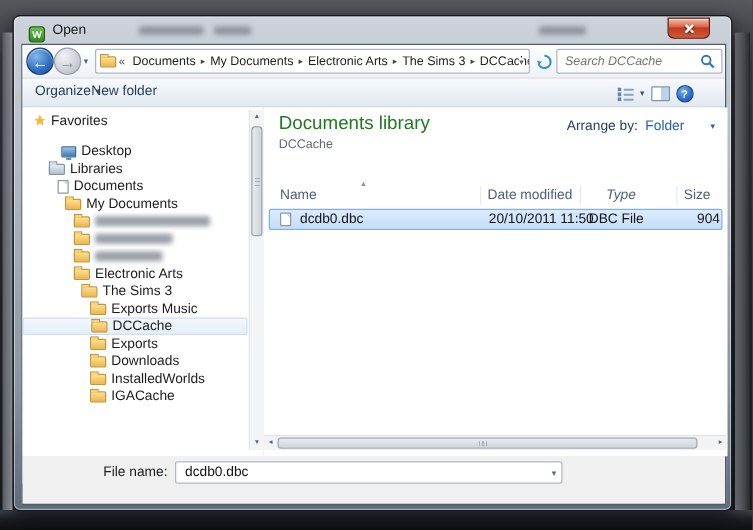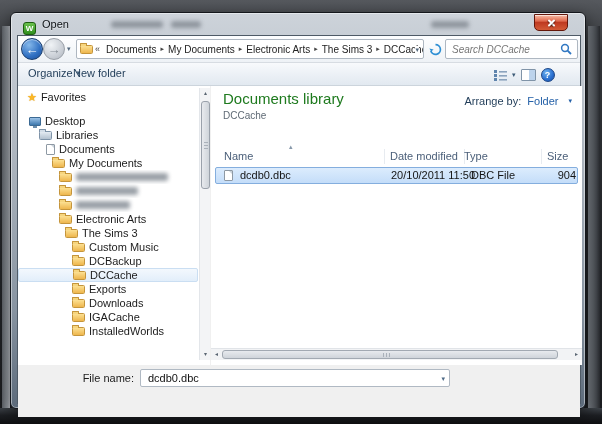--- a/index.html
+++ b/index.html
@@ -81,21 +81,21 @@
     background:radial-gradient(circle at 35% 30%,#6db2ef,#2a6fd0 60%,#1b4ea0);
     border:1px solid #1c4687;color:#fff;font-weight:bold;font-size:9px;text-align:center;line-height:13px;}
   .paneico{width:15px;height:12px;border:1px solid #8094a8;border-radius:1px;
     background:linear-gradient(90deg,#ffffff 55%,#bcd3ec 55%);}
   
   .sidebar{position:absolute;left:0;top:50px;width:192px;height:279px;background:#fff;overflow:hidden;}
   .tree{position:absolute;left:0;top:4px;width:180px;}
   .tree-item{height:14px;display:flex;align-items:center;gap:4px;font-size:11px;color:#1c1c1c;
     white-space:nowrap;overflow:hidden;}
   .tree-gap{height:10px;}
-  .in0{padding-left:9px}.in1{padding-left:11px}.in2{padding-left:21px}.in3{padding-left:28px}
+  .in0{padding-left:9px}.in1{padding-left:31px}.in2{padding-left:21px}.in3{padding-left:28px}
   .in4{padding-left:34px}.in5{padding-left:41px}.in6{padding-left:47px}.in7{padding-left:54px}
   .sel-faint{background:linear-gradient(#f3f8fd,#e2eefa);border:1px solid #cadef2;border-radius:2px;}
   .blur-bar{display:inline-block;height:8px;border-radius:2px;background:#9aa0a7;filter:blur(2px);}
   
   .folder{display:inline-block;width:13px;height:9px;flex:0 0 13px;
     background:linear-gradient(#fce092,#eeb64d);border:1px solid #c5953b;border-radius:1.5px;position:relative;}
   .folder:before{content:"";position:absolute;left:-1px;top:-3px;width:5px;height:2px;
     background:#f6d57e;border:1px solid #c5953b;border-bottom:0;border-radius:1px 1px 0 0;}
   .lib-folder{background:linear-gradient(#e4ebf2,#b3c1cf);border-color:#7e93a8;}
   .lib-folder:before{background:#d4dee8;border-color:#7e93a8;}
@@ -114,39 +114,39 @@
     text-align:center;line-height:11px;}
   .vs-thumb{position:absolute;left:1px;top:13px;width:9px;height:88px;border-radius:3px;
     background:linear-gradient(90deg,#e8eaee,#cfd4da);border:1px solid #9aa1ab;}
   .vs-thumb:after{content:"";position:absolute;left:2px;top:40px;width:4px;height:7px;
     background:repeating-linear-gradient(#aab1ba 0 1px,transparent 1px 3px);}
   
   .main{position:absolute;left:193px;top:50px;width:371px;height:279px;background:#fff;overflow:hidden;}
   .lib-title{position:absolute;left:12px;top:4px;font-size:15px;color:#1e7a1e;}
   .lib-sub{position:absolute;left:12px;top:24px;font-size:10px;color:#5f6a75;}
   .arrange{position:absolute;right:10px;top:9px;font-size:11px;color:#1f3b57;display:flex;gap:6px;align-items:center;}
-  .arrange .val{color:#2561a8;display:flex;align-items:center;gap:10px;}
+  .arrange .val{color:#2561a8;display:flex;align-items:center;gap:21px;}
   .arrange .dd{font-size:7px;color:#2561a8;}
   .colhdr{position:absolute;left:0;top:62px;width:404px;height:17px;font-size:11px;color:#4c607a;padding-left:31px;}
   .colhdr .c{position:absolute;top:2px;}
   .col-sep{position:absolute;top:1px;width:1px;height:15px;background:#e7ebf0;}
   .sort-caret{position:absolute;left:78px;top:-5px;font-size:7px;color:#8798aa;}
   .filerow{position:absolute;left:4px;top:81px;width:363px;height:17px;border:1px solid #84aede;
     border-radius:2px;background:linear-gradient(#dcecfd,#c4ddf9);font-size:11px;color:#151515;}
   .filerow .cell{position:absolute;top:1px;white-space:nowrap;}
   .hscroll{position:absolute;left:0;top:262px;width:371px;height:12px;background:#f2f3f5;
     border-top:1px solid #e1e4e8;}
   .hs-arrow{position:absolute;top:0;width:11px;height:11px;font-size:6px;color:#5b6673;
     text-align:center;line-height:11px;}
   .hs-thumb{position:absolute;left:11px;top:1px;width:336px;height:9px;border-radius:3px;
     background:linear-gradient(#e8eaee,#cfd4da);border:1px solid #a2a9b2;}
   .hs-thumb:after{content:"";position:absolute;left:160px;top:2px;width:8px;height:4px;
     background:repeating-linear-gradient(90deg,#aab1ba 0 1px,transparent 1px 3px);}
   
-  .footer{position:absolute;left:0;top:329px;width:562px;height:52px;background:#f0f0f0;}
+  .footer{position:absolute;left:0;top:329px;width:562px;height:22px;background:#f0f0f0;}
   .fn-label{position:absolute;left:40px;top:7px;width:76px;text-align:right;font-size:11px;color:#1c1c1c;}
   .fn-combo{position:absolute;left:122px;top:4px;width:310px;height:18px;background:#fff;
     border:1px solid #b0b9c3;border-radius:2px;}
   .fn-combo input{position:absolute;left:5px;top:1px;width:285px;height:14px;border:0;outline:0;
     font-size:11px;color:#111;background:transparent;}
   .combo-dd{position:absolute;right:4px;top:5px;font-size:7px;color:#4e6a86;}
   .ft-combo{position:absolute;left:437px;top:4px;width:118px;height:18px;border:1px solid #8f99a3;
     border-radius:2px;background:linear-gradient(#f4f5f6,#e7eaec 50%,#d9dde1);
     font-size:10px;color:#111;line-height:16px;padding-left:6px;white-space:nowrap;overflow:hidden;}
   svg{display:block;}
@@ -279,45 +279,41 @@
           <div class="tree-item in5">
             <span class="folder"></span>
             <span>Electronic Arts</span>
           </div>
           <div class="tree-item in6">
             <span class="folder"></span>
             <span>The Sims 3</span>
           </div>
           <div class="tree-item in7">
             <span class="folder"></span>
-            <span>Custom Music</span>
-          </div>
-          <div class="tree-item in7">
-            <span class="folder"></span>
-            <span>DCBackup</span>
+            <span>Exports Music</span>
           </div>
           <div class="tree-item in7 sel-faint">
             <span class="folder"></span>
             <span>DCCache</span>
           </div>
           <div class="tree-item in7">
             <span class="folder"></span>
             <span>Exports</span>
           </div>
           <div class="tree-item in7">
             <span class="folder"></span>
             <span>Downloads</span>
           </div>
           <div class="tree-item in7">
             <span class="folder"></span>
+            <span>InstalledWorlds</span>
+          </div>
+          <div class="tree-item in7">
+            <span class="folder"></span>
             <span>IGACache</span>
-          </div>
-          <div class="tree-item in7">
-            <span class="folder"></span>
-            <span>InstalledWorlds</span>
           </div>
         </div>
       </div>
       <div class="vscroll">
         <span class="vs-arrow" style="top:0;">▴</span>
         <div class="vs-thumb"></div>
         <span class="vs-arrow" style="bottom:0;">▾</span>
       </div>
 
       <div class="main">
@@ -330,21 +326,21 @@
             <span class="dd">▾</span>
           </span>
         </div>
 
         <div class="colhdr">
           <span class="sort-caret">▴</span>
           <span class="c" style="left:13px;">Name</span>
           <span class="col-sep" style="left:173px;"></span>
           <span class="c" style="left:179px;">Date modified</span>
           <span class="col-sep" style="left:253px;"></span>
-          <span class="c" style="left:253px;">Type</span>
+          <span class="c" style="left:274px;font-style:italic;">Type</span>
           <span class="col-sep" style="left:330px;"></span>
           <span class="c" style="left:336px;">Size</span>
         </div>
 
         <div class="filerow">
           <span class="page" style="position:absolute;left:8px;top:2px;"></span>
           <span class="cell" style="left:24px;">dcdb0.dbc</span>
           <span class="cell" style="left:175px;">20/10/2011 11:50</span>
           <span class="cell" style="left:255px;">DBC File</span>
           <span class="cell" style="right:1px;">904</span>

